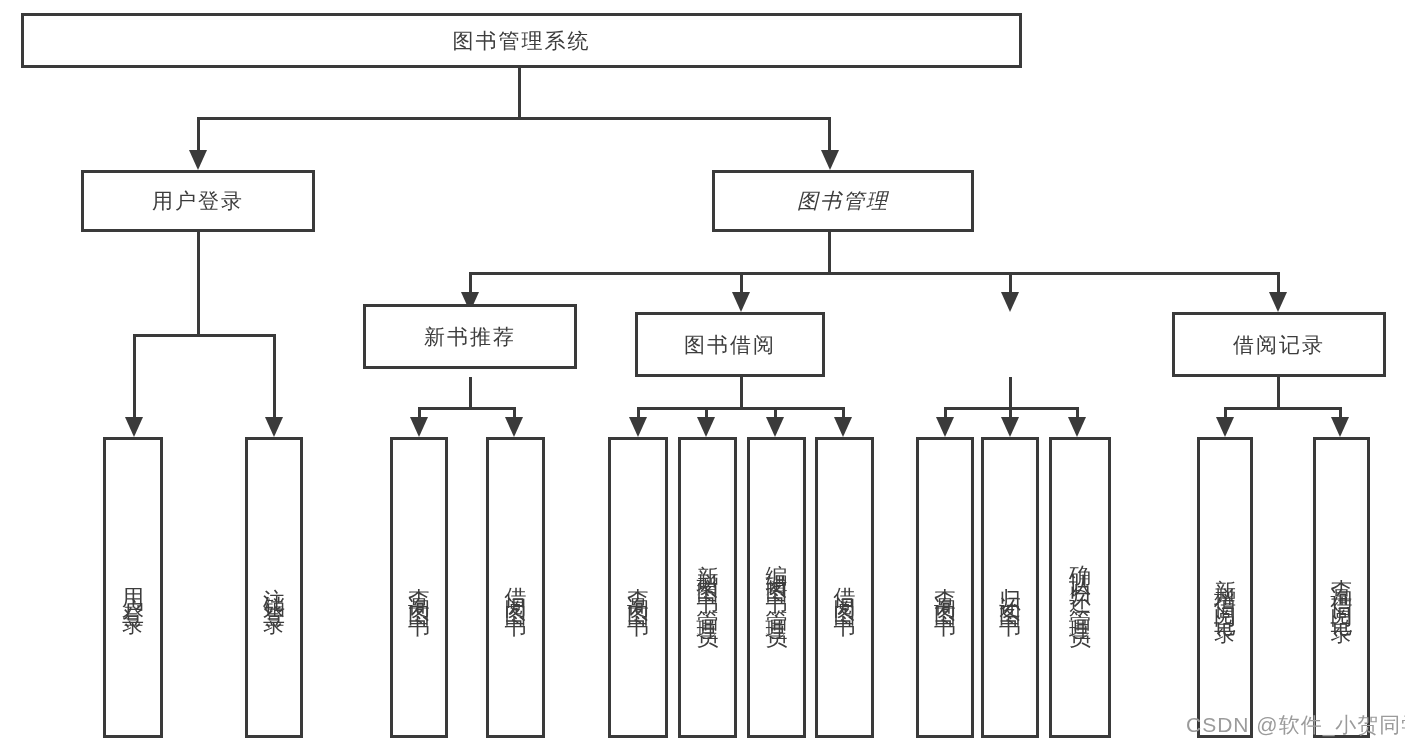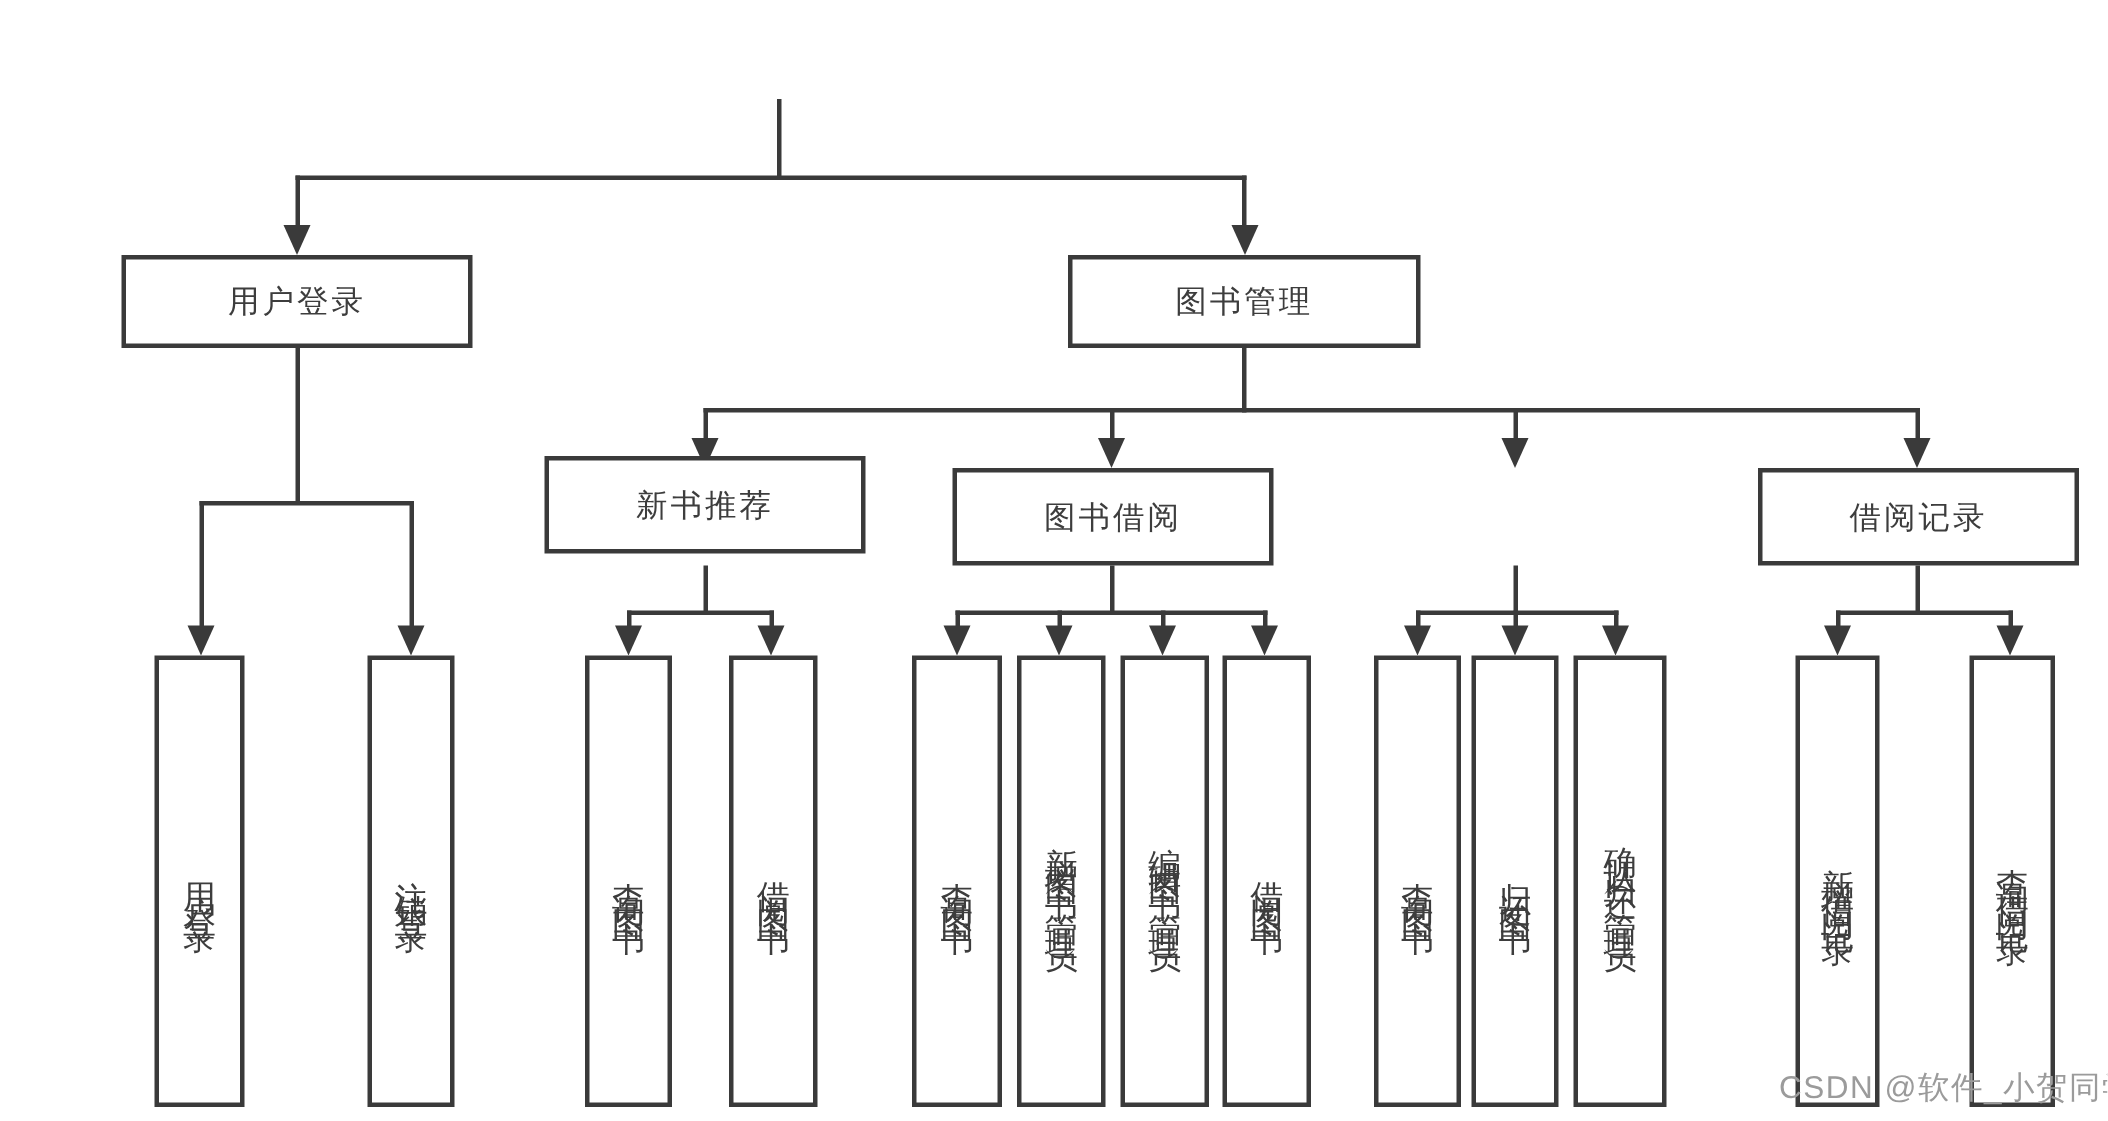--- a/index.html
+++ b/index.html
@@ -31,33 +31,36 @@
   .watermark{
     position:absolute;left:1186px;top:711px;color:#9b9b9b;font-size:21px;
     letter-spacing:1px;white-space:nowrap;
   }
 </style>
 </head>
 <body>
 
 <div id="canvas">
 
+  <div class="node" style="left:21px;top:13px;width:1001px;height:55px;">
+    <span>图书管理系统</span>
+  </div>
 
   <div class="vl" style="left:518px;top:66px;height:53px;"></div>
   <div class="hl" style="left:197px;top:117px;width:634px;"></div>
 
   <div class="vl" style="left:197px;top:117px;height:36px;"></div>
   <div class="arrow" style="left:189px;top:150px;"></div>
   <div class="vl" style="left:828px;top:117px;height:36px;"></div>
   <div class="arrow" style="left:821px;top:150px;"></div>
 
   <div class="node" style="left:81px;top:170px;width:234px;height:62px;">
     <span>用户登录</span>
   </div>
-  <div class="node" style="left:712px;top:170px;width:235px;height:62px;">
+  <div class="node" style="left:712px;top:170px;width:262px;height:62px;font-style:italic;">
     <span>图书管理</span>
   </div>
 
   <div class="vl" style="left:197px;top:232px;height:104px;"></div>
   <div class="hl" style="left:133px;top:334px;width:143px;"></div>
   <div class="vl" style="left:133px;top:334px;height:86px;"></div>
   <div class="arrow" style="left:125px;top:417px;"></div>
   <div class="vl" style="left:273px;top:334px;height:86px;"></div>
   <div class="arrow" style="left:265px;top:417px;"></div>
 
@@ -69,21 +72,21 @@
   <div class="vl" style="left:740px;top:272px;height:22px;"></div>
   <div class="arrow" style="left:732px;top:292px;"></div>
   <div class="vl" style="left:1009px;top:272px;height:22px;"></div>
   <div class="arrow" style="left:1001px;top:292px;"></div>
   <div class="vl" style="left:1277px;top:272px;height:22px;"></div>
   <div class="arrow" style="left:1269px;top:292px;"></div>
 
   <div class="node" style="left:363px;top:304px;width:214px;height:65px;">
     <span>新书推荐</span>
   </div>
-  <div class="node" style="left:635px;top:312px;width:214px;height:65px;">
+  <div class="node" style="left:635px;top:312px;width:190px;height:65px;">
     <span>图书借阅</span>
   </div>
   <div class="node" style="left:1172px;top:312px;width:214px;height:65px;">
     <span>借阅记录</span>
   </div>
 
   <div class="vl" style="left:469px;top:377px;height:32px;"></div>
   <div class="hl" style="left:418px;top:407px;width:98px;"></div>
   <div class="vl" style="left:418px;top:407px;height:14px;"></div>
   <div class="arrow" style="left:410px;top:417px;"></div>

